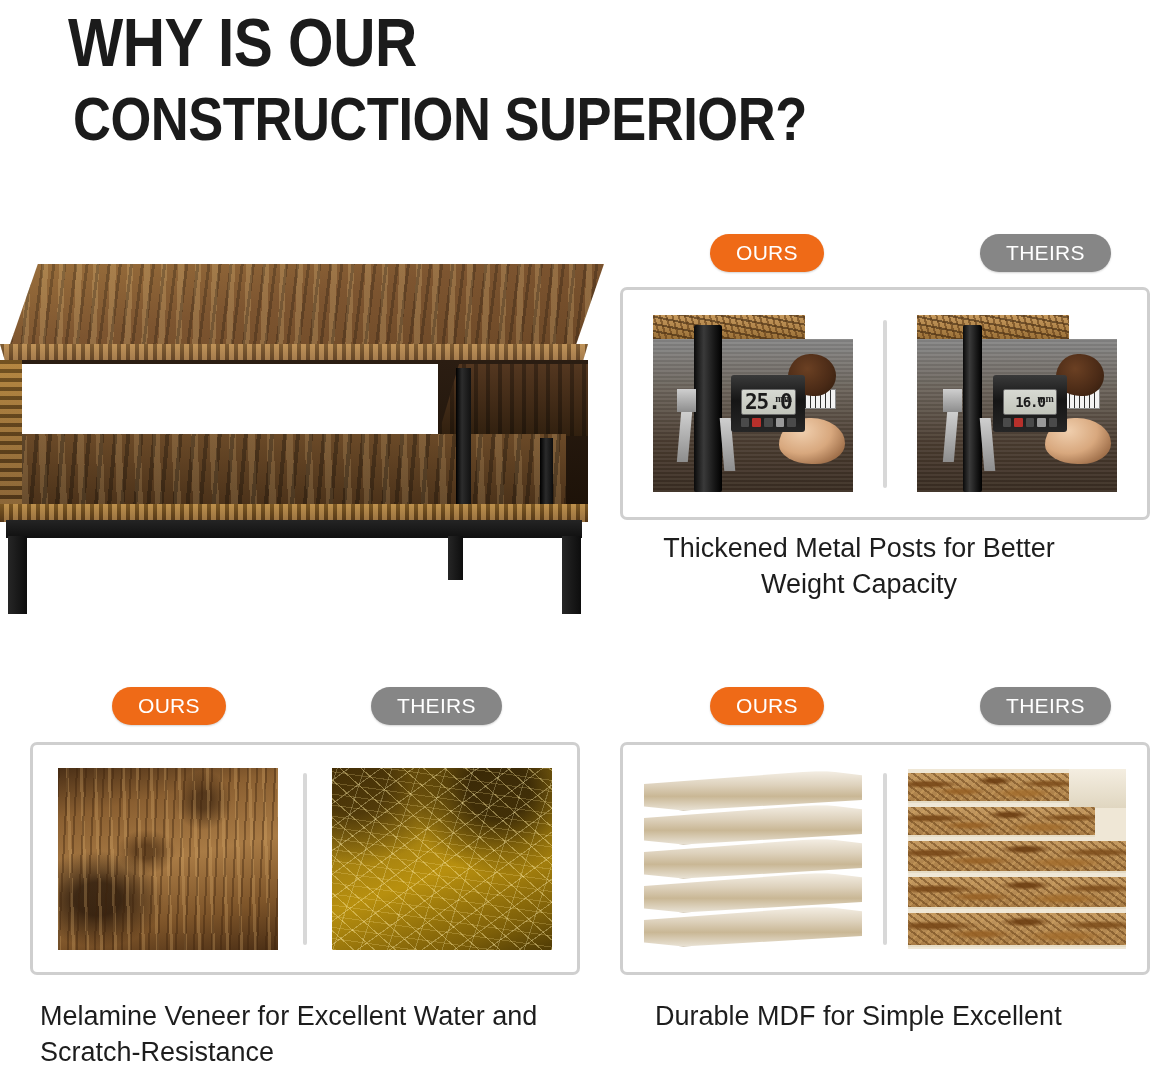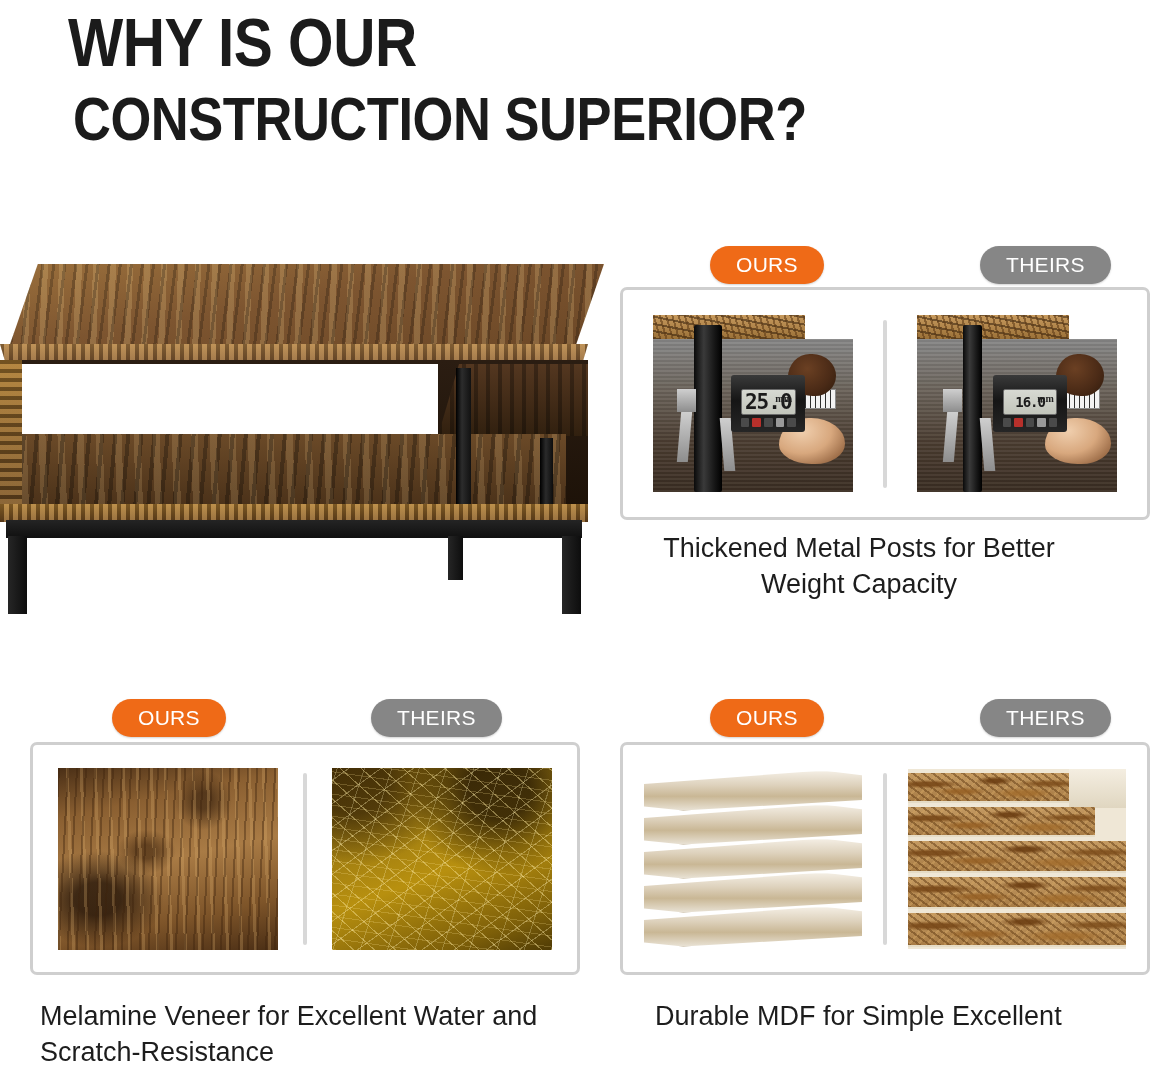--- a/index.html
+++ b/index.html
@@ -39,21 +39,20 @@
     align-items: center;
     justify-content: center;
     height: 38px;
     border-radius: 19px;
     color: #ffffff;
     font-size: 21px;
     font-weight: 400;
     letter-spacing: 0.3px;
     padding: 0 26px;
     box-shadow: 0 1px 2px rgba(0,0,0,.18);
-    margin-top: 12px;
   }
   .badge-ours   { background: #ef6a17; }
   .badge-theirs { background: #868686; }
 
   .badge-row { position: absolute; height: 40px; }
   .badge-slot { position: absolute; top: 0; }
 
   
   .panel {
     position: absolute;

